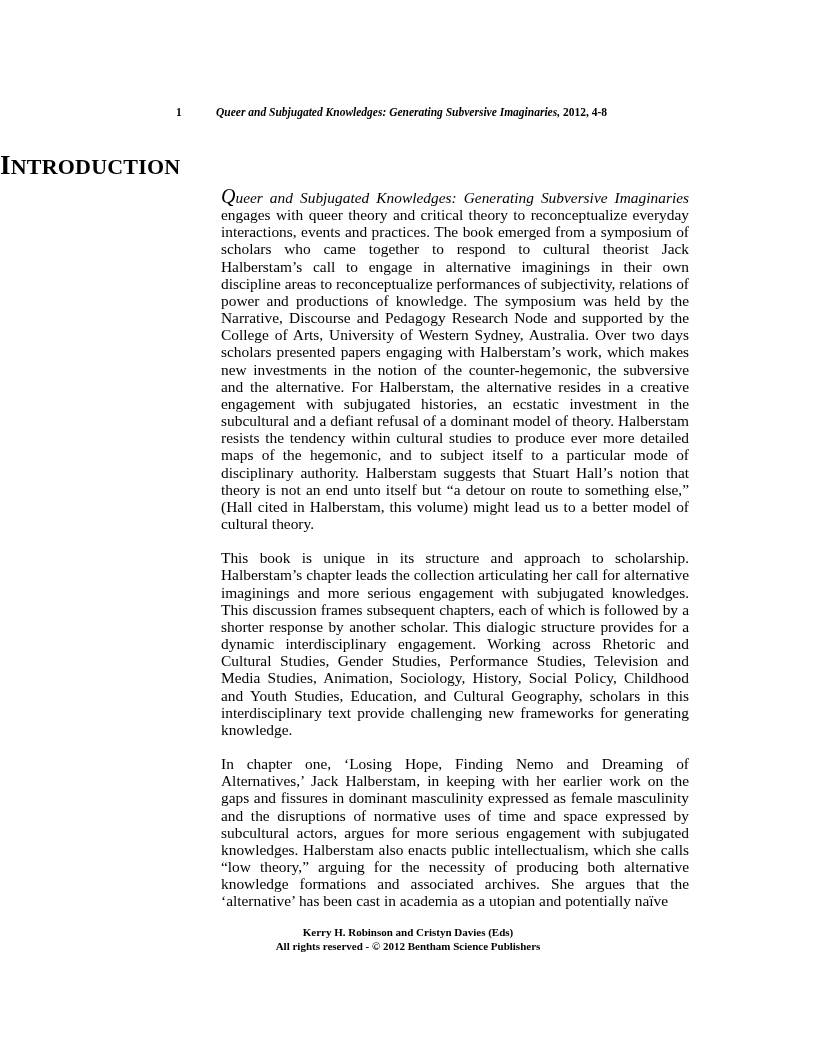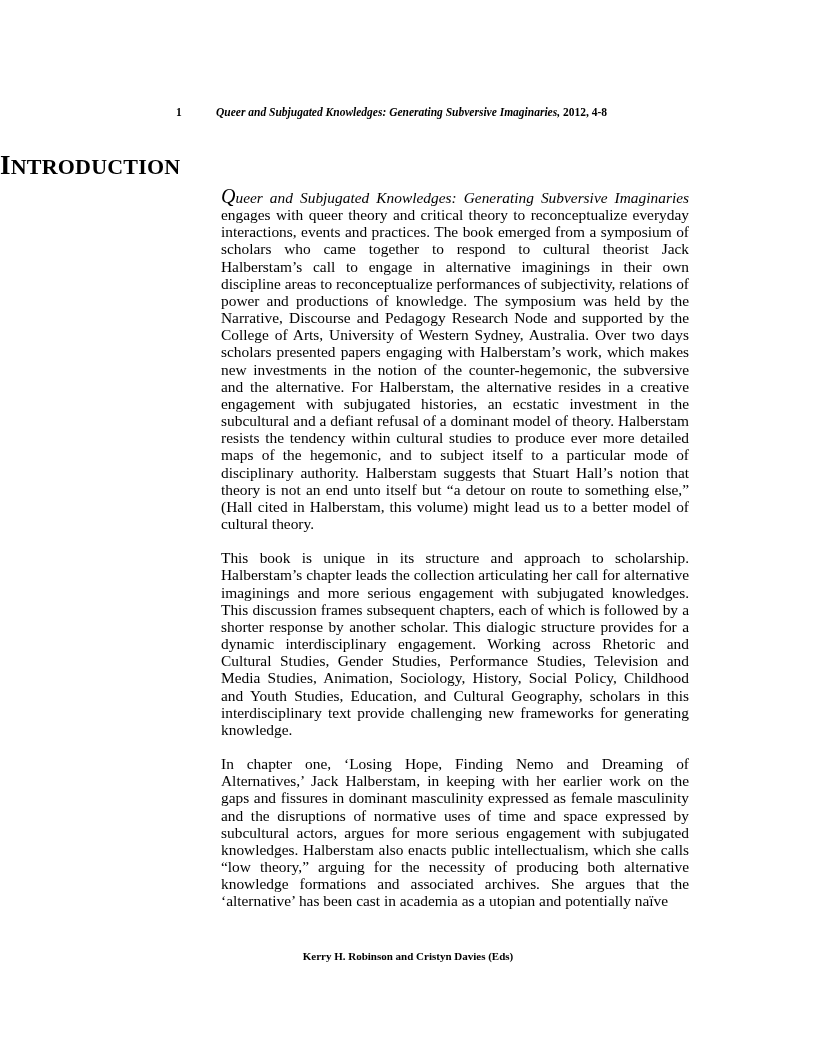--- a/index.html
+++ b/index.html
@@ -11,34 +11,35 @@
   .running-head .jt { font-style: italic; }
   .title { position: absolute; top: 144px; left: 0; width: 804px; 
            font-size: 22px; font-weight: bold; font-variant: small-caps; letter-spacing: 0.2px; margin-top: 6px; }
   .title .cap { font-size: 27px; }
   .body { position: absolute; top: 188px; left: 173px; width: 468px;
           font-size: 15.4px; line-height: 17.15px; text-align: justify; margin-left: 48px; }
   .body p { margin: 0 0 17.15px 0; }
   .dropq { font-style: italic; font-size: 20px; }
   .ital { font-style: italic; }
   .footer { position: absolute; top: 925px; left: 0; width: 816px; text-align: center;
-            font-size: 11px; font-weight: bold; line-height: 14px; margin-top: 24px; }
+            font-size: 11px; font-weight: bold; line-height: 14px; }
 </style>
 </head>
 <body>
 
 <div class="running-head">
   <span class="pnum">1</span><span class="jt">Queer and Subjugated Knowledges: Generating Subversive Imaginaries,</span><span> 2012, 4-8</span>
 </div>
 
 <div class="title">
   <span class="cap">I</span><span>NTRODUCTION</span>
 </div>
 
 <div class="body">
   <p><span class="dropq">Q</span><span class="ital">ueer and Subjugated Knowledges: Generating Subversive Imaginaries</span><span> engages with queer theory and critical theory to reconceptualize everyday interactions, events and practices. The book emerged from a symposium of scholars who came together to respond to cultural theorist Jack Halberstam’s call to engage in alternative imaginings in their own discipline areas to reconceptualize performances of subjectivity, relations of power and productions of knowledge. The symposium was held by the Narrative, Discourse and Pedagogy Research Node and supported by the College of Arts, University of Western Sydney, Australia. Over two days scholars presented papers engaging with Halberstam’s work, which makes new investments in the notion of the counter-hegemonic, the subversive and the alternative. For Halberstam, the alternative resides in a creative engagement with subjugated histories, an ecstatic investment in the subcultural and a defiant refusal of a dominant model of theory. Halberstam resists the tendency within cultural studies to produce ever more detailed maps of the hegemonic, and to subject itself to a particular mode of disciplinary authority. Halberstam suggests that Stuart Hall’s notion that theory is not an end unto itself but “a detour on route to something else,” (Hall cited in Halberstam, this volume) might lead us to a better model of cultural theory.</span></p>
   <p>This book is unique in its structure and approach to scholarship. Halberstam’s chapter leads the collection articulating her call for alternative imaginings and more serious engagement with subjugated knowledges. This discussion frames subsequent chapters, each of which is followed by a shorter response by another scholar. This dialogic structure provides for a dynamic interdisciplinary engagement. Working across Rhetoric and Cultural Studies, Gender Studies, Performance Studies, Television and Media Studies, Animation, Sociology, History, Social Policy, Childhood and Youth Studies, Education, and Cultural Geography, scholars in this interdisciplinary text provide challenging new frameworks for generating knowledge.</p>
   <p>In chapter one, ‘Losing Hope, Finding Nemo and Dreaming of Alternatives,’ Jack Halberstam, in keeping with her earlier work on the gaps and fissures in dominant masculinity expressed as female masculinity and the disruptions of normative uses of time and space expressed by subcultural actors, argues for more serious engagement with subjugated knowledges. Halberstam also enacts public intellectualism, which she calls “low theory,” arguing for the necessity of producing both alternative knowledge formations and associated archives. She argues that the ‘alternative’ has been cast in academia as a utopian and potentially naïve</p>
 </div>
 
 <div class="footer">
   <div>Kerry H. Robinson and Cristyn Davies (Eds)</div>
+  <div>All rights reserved - © 2012 Bentham Science Publishers</div>
 </div>
 
 </body></html>

